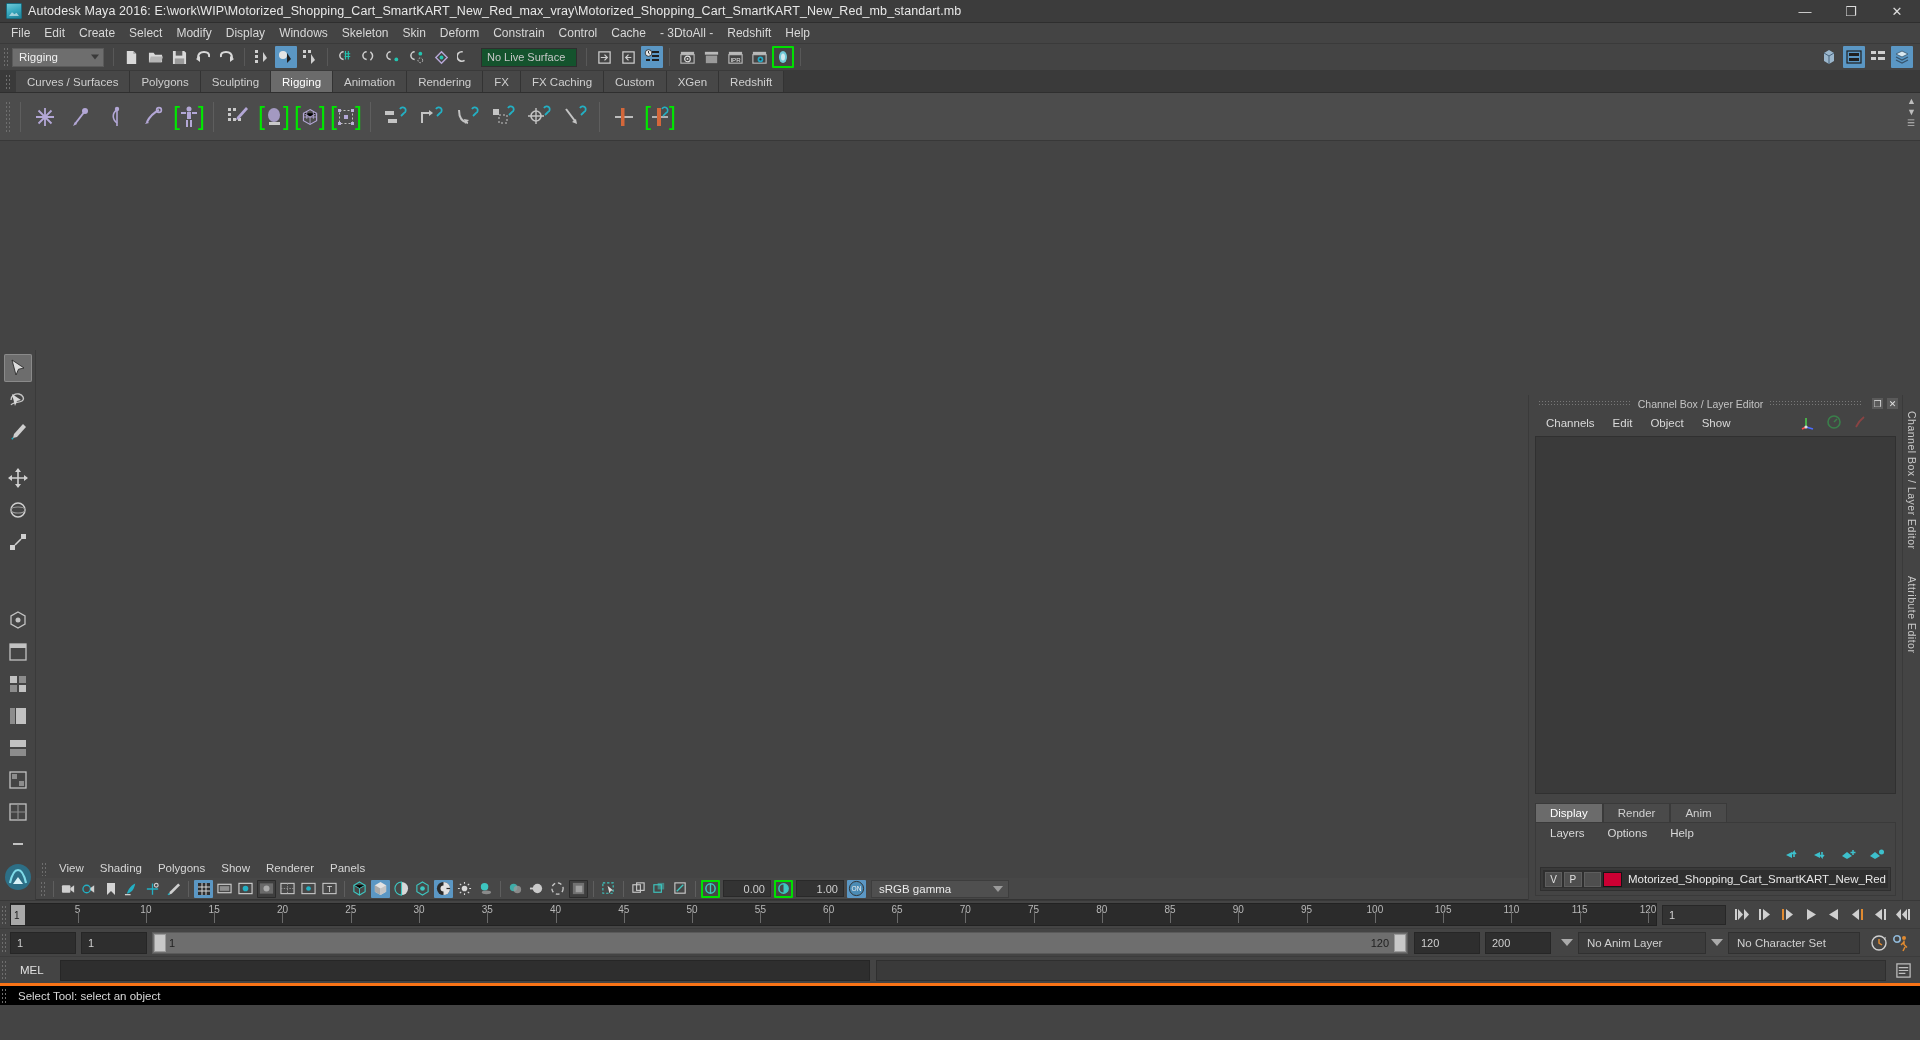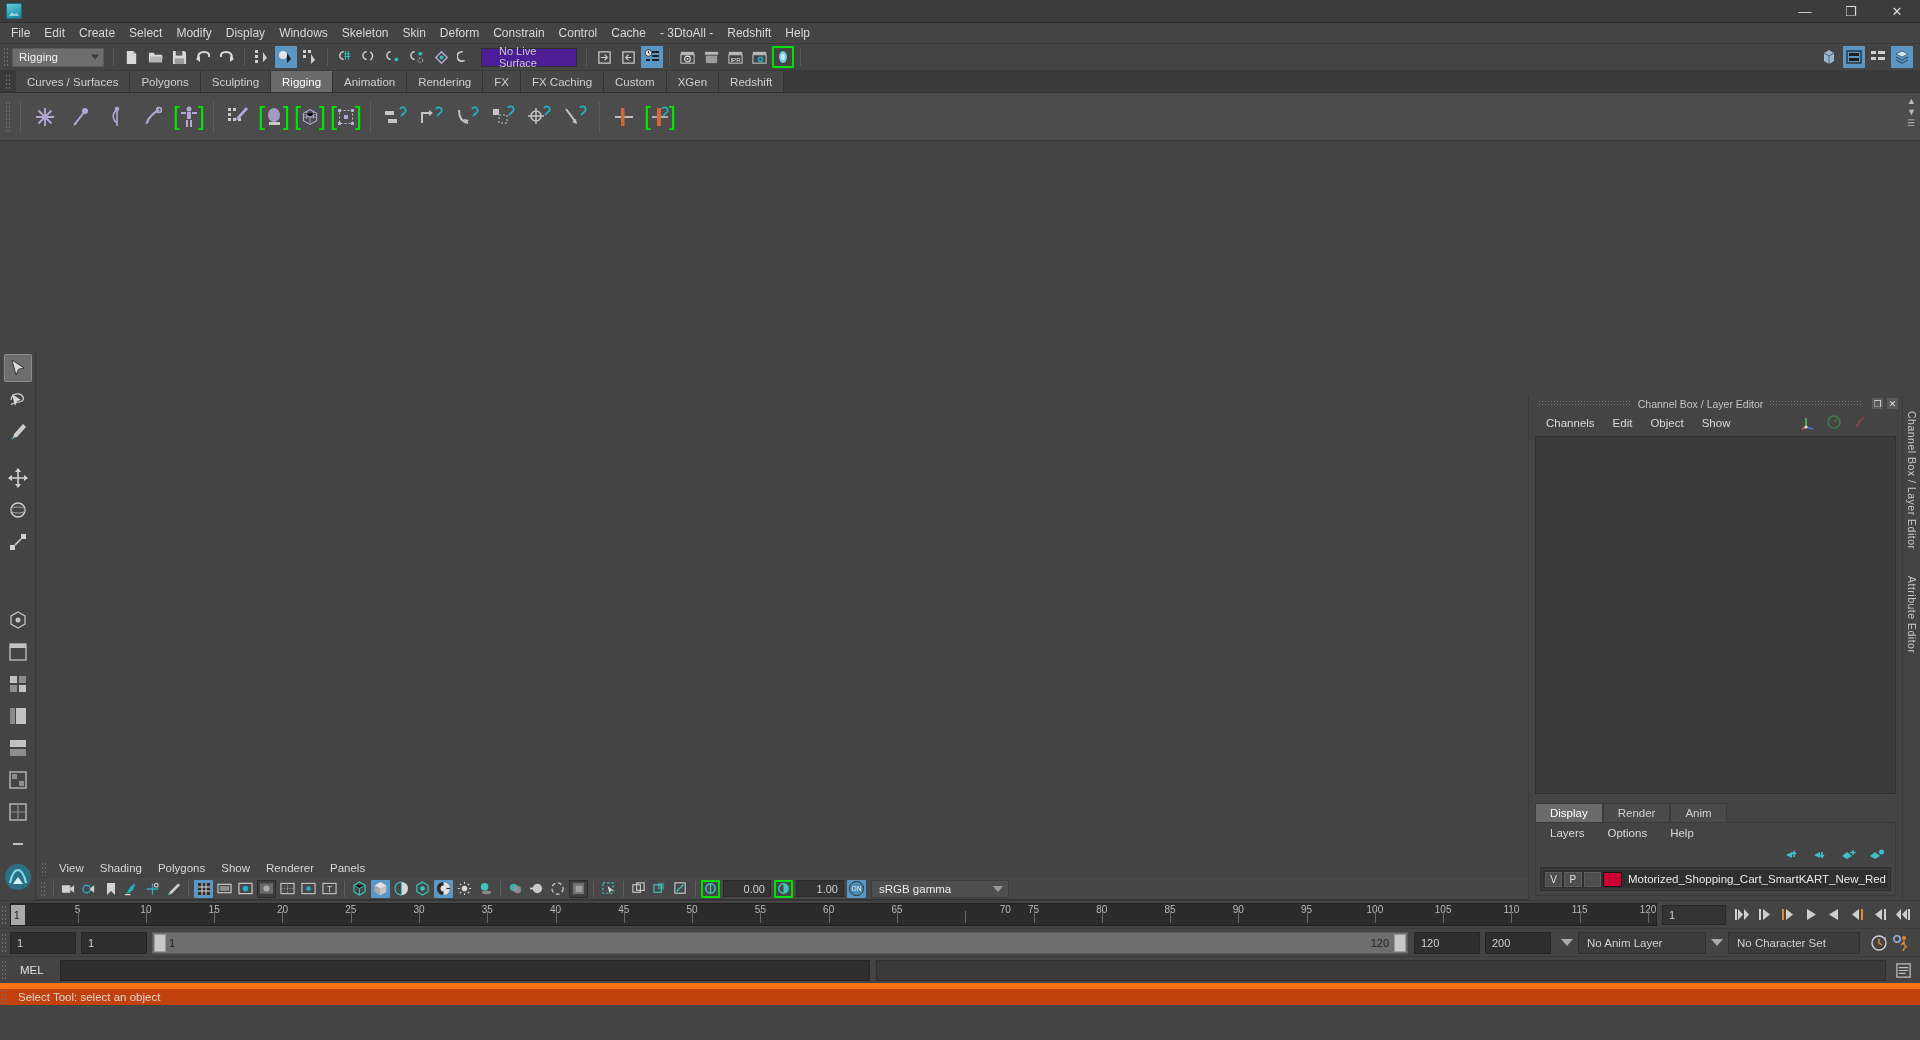--- a/index.html
+++ b/index.html
@@ -98,23 +98,23 @@
   .tbtn {
     width: 22px; height: 22px;
     display: flex; align-items: center; justify-content: center;
     margin: 0 1px; flex: 0 0 auto;
     border-radius: 1px;
   }
   .tbtn.active { background: #5b97c4; }
   .tbtn.greenbox { box-shadow: inset 0 0 0 2px #00e000; }
   #livesurface {
     width: 96px; height: 19px;
-    background: #4c1d95;
+    background: #14532d;
     border: 1px solid #2e2e2e;
-    display: flex; align-items: center; padding-left: 17px;
+    display: flex; align-items: center; padding-left: 5px;
     font-size: 11px; color: #c8c8c8;
     margin: 0 4px;
   }
   #sl-right { margin-left: auto; display: flex; align-items: center; padding-right: 6px; }
 
   
   #shelf-tabs {
     height: 22px;
     background: #3a3a3a;
     display: flex;
@@ -483,35 +483,36 @@
     margin-right: 6px;
   }
   #mel-script-btn {
     width: 22px; height: 22px; margin-right: 6px;
     display:flex;align-items:center;justify-content:center;
   }
 
   
   #statusbar {
     height: 22px;
-    background: #c2410c;
+    background: #000000;
     display: flex; align-items: center;
-    border-top: 6px solid #f97316;
+    border-top: 3px solid #f97316;
     text-align: right;
   }
   #statusbar .gripper { height: 18px; }
   #status-text { font-size: 11.5px; color: #d8d8d8; padding-left: 8px; }
 
   svg { display: block; }
 </style>
 </head>
 <body>
 
 <div id="titlebar">
   <div id="title-icon"></div>
+  <div id="title-text">Autodesk Maya 2016: E:\work\WIP\Motorized_Shopping_Cart_SmartKART_New_Red_max_vray\Motorized_Shopping_Cart_SmartKART_New_Red_mb_standart.mb</div>
   <div id="titlebar-spacer"></div>
   <div class="winbtn">—</div>
   <div class="winbtn">❐</div>
   <div class="winbtn close">✕</div>
 </div>
 
 <div id="menubar">
   <div class="menu-item">File</div>
   <div class="menu-item">Edit</div>
   <div class="menu-item">Create</div>
@@ -1599,21 +1600,21 @@
       <div class="tick-label" style="left: 612.84px;">45</div>
       <div class="tick-mark" style="left: 612.84px;"></div>
       <div class="tick-label" style="left: 681.118px;">50</div>
       <div class="tick-mark" style="left: 681.118px;"></div>
       <div class="tick-label" style="left: 749.395px;">55</div>
       <div class="tick-mark" style="left: 749.395px;"></div>
       <div class="tick-label" style="left: 817.672px;">60</div>
       <div class="tick-mark" style="left: 817.672px;"></div>
       <div class="tick-label" style="left: 885.95px;">65</div>
       <div class="tick-mark" style="left: 885.95px;"></div>
-      <div class="tick-label" style="left: 954.227px; margin-left: 40px;">70</div>
+      <div class="tick-label" style="left: 954.227px;">70</div>
       <div class="tick-mark" style="left: 954.227px;"></div>
       <div class="tick-label" style="left: 1022.5px;">75</div>
       <div class="tick-mark" style="left: 1022.5px;"></div>
       <div class="tick-label" style="left: 1090.78px;">80</div>
       <div class="tick-mark" style="left: 1090.78px;"></div>
       <div class="tick-label" style="left: 1159.06px;">85</div>
       <div class="tick-mark" style="left: 1159.06px;"></div>
       <div class="tick-label" style="left: 1227.34px;">90</div>
       <div class="tick-mark" style="left: 1227.34px;"></div>
       <div class="tick-label" style="left: 1295.61px;">95</div>

